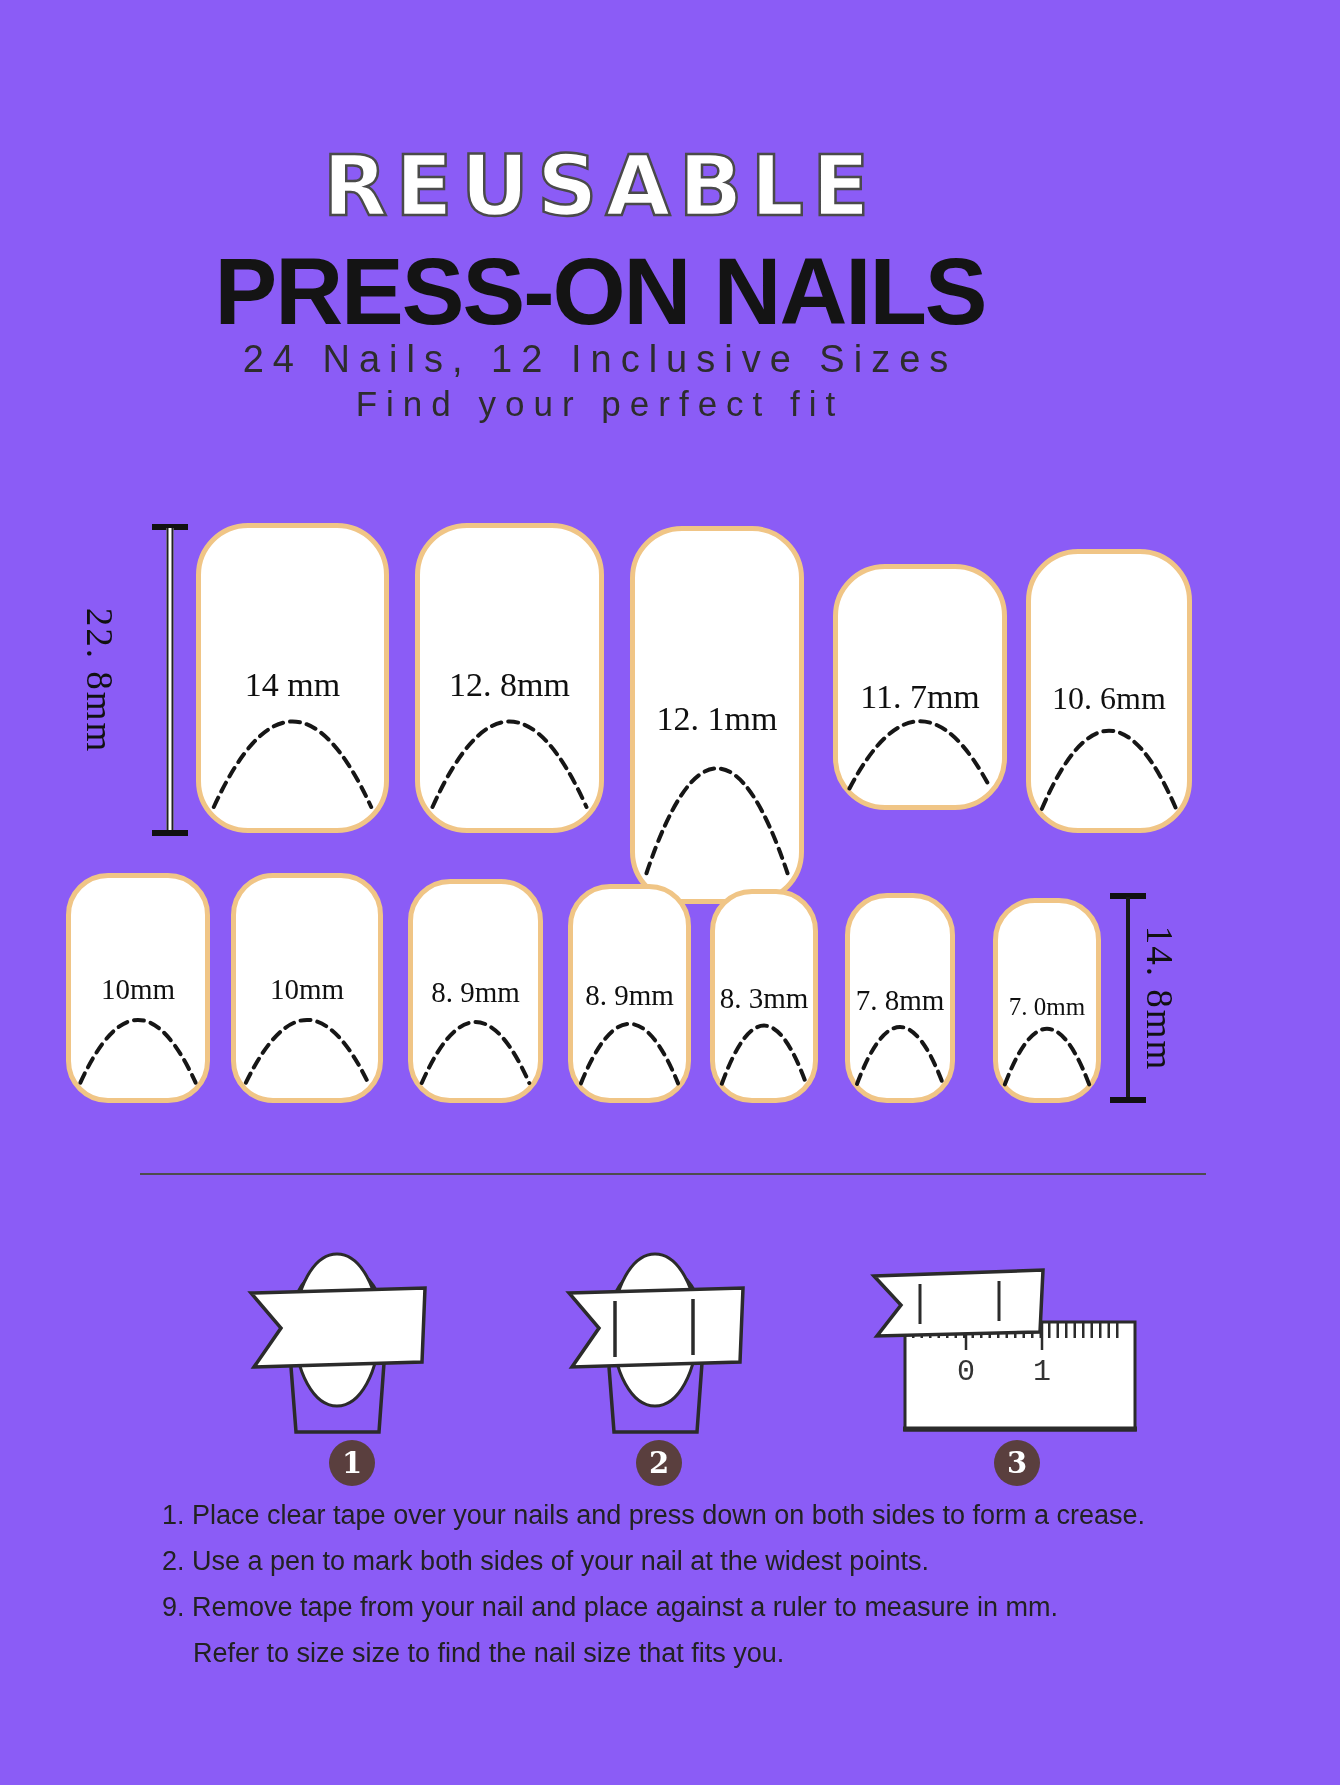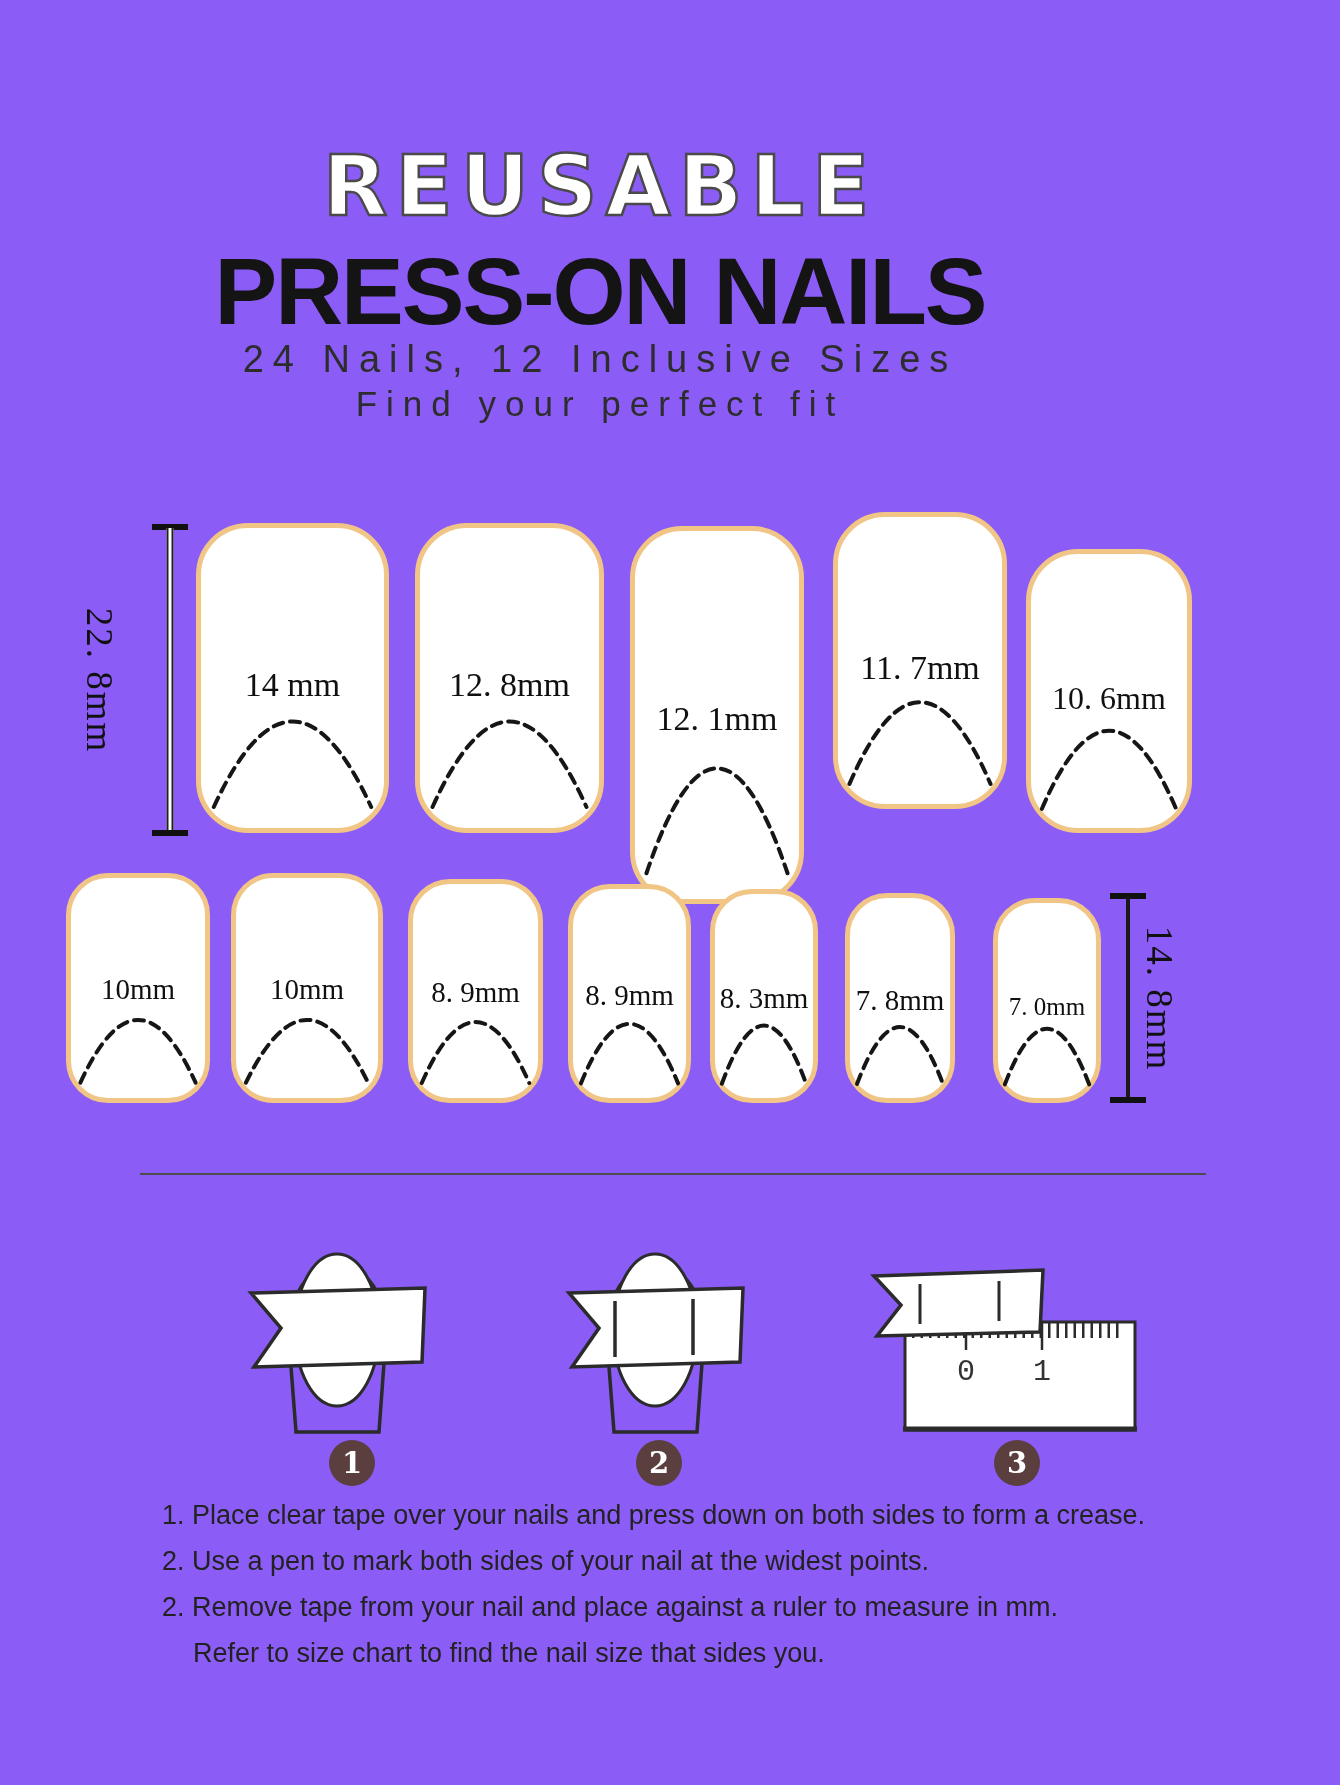--- a/index.html
+++ b/index.html
@@ -91,21 +91,21 @@
         <path d="M7,93 Q50,36 93,93"></path>
       </svg>
     <span class="size">12. 8mm</span>
   </div>
   <div class="nail r1" style="left:630px;top:526px;width:174px;height:378px">
     <svg class="arc" viewBox="0 0 100 100" preserveAspectRatio="none">
         <path d="M7,93 Q50,36 93,93"></path>
       </svg>
     <span class="size">12. 1mm</span>
   </div>
-  <div class="nail r1" style="left:833px;top:512px;width:174px;height:297px">
+  <div class="nail r1" style="left:833px;top:564px;width:174px;height:246px">
     <svg class="arc" viewBox="0 0 100 100" preserveAspectRatio="none">
         <path d="M7,93 Q50,36 93,93"></path>
       </svg>
     <span class="size">11. 7mm</span>
   </div>
   <div class="nail r1" style="left:1026px;top:549px;width:166px;height:284px">
     <svg class="arc" viewBox="0 0 100 100" preserveAspectRatio="none">
         <path d="M7,93 Q50,36 93,93"></path>
       </svg>
     <span class="size" style="font-size:32px">10. 6mm</span>
@@ -202,17 +202,17 @@
   <div class="badge" style="left:636px;top:1440px">
     <span>2</span>
   </div>
   <div class="badge" style="left:994px;top:1440px">
     <span>3</span>
   </div>
 
   <div class="steps">
     <div>1. Place clear tape over your nails and press down on both sides to form a crease.</div>
     <div>2. Use a pen to mark both sides of your nail at the widest points.</div>
-    <div>2. Remove tape from your nail and place against a ruler to measure in mm.</div>
-    <div class="indent">Refer to size chart to find the nail size that sides you.</div>
+    <div>9. Remove tape from your nail and place against a ruler to measure in mm.</div>
+    <div class="indent">Refer to size size to find the nail size that fits you.</div>
   </div>
 
 </div>
 
 </body></html>

